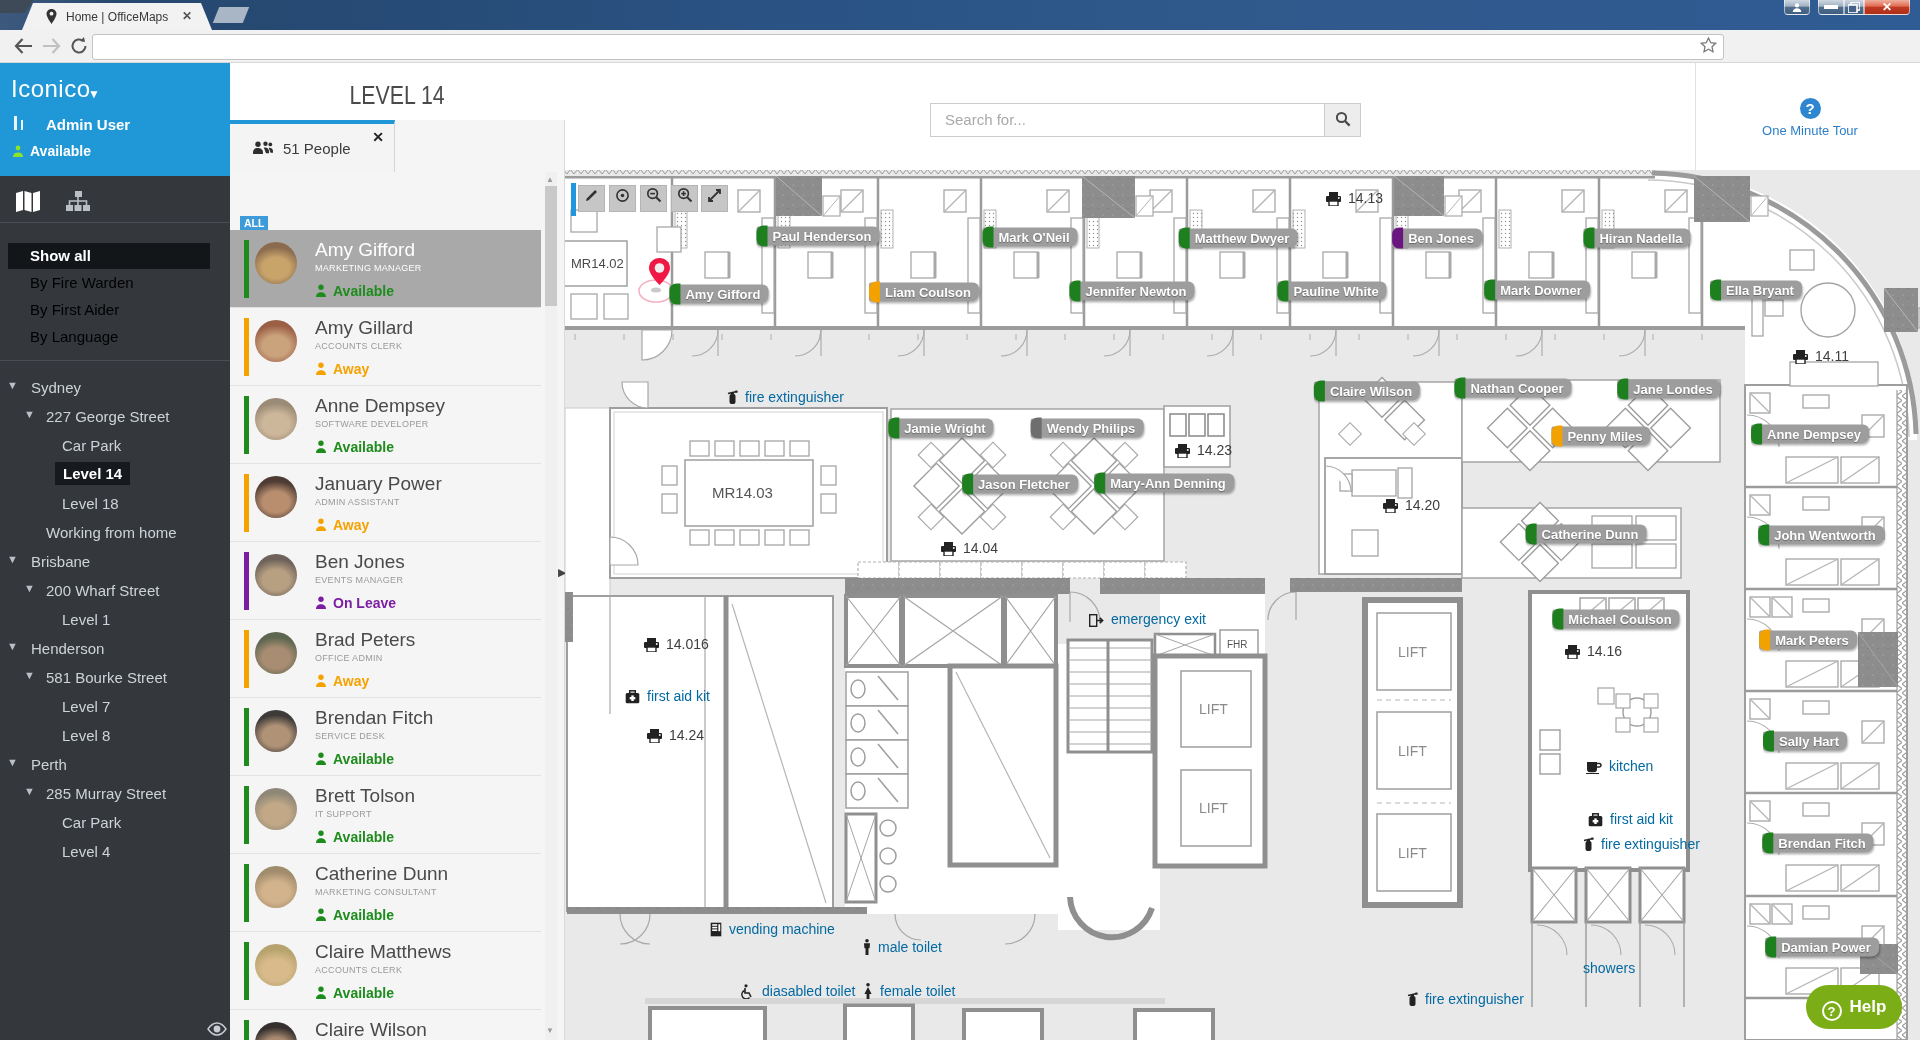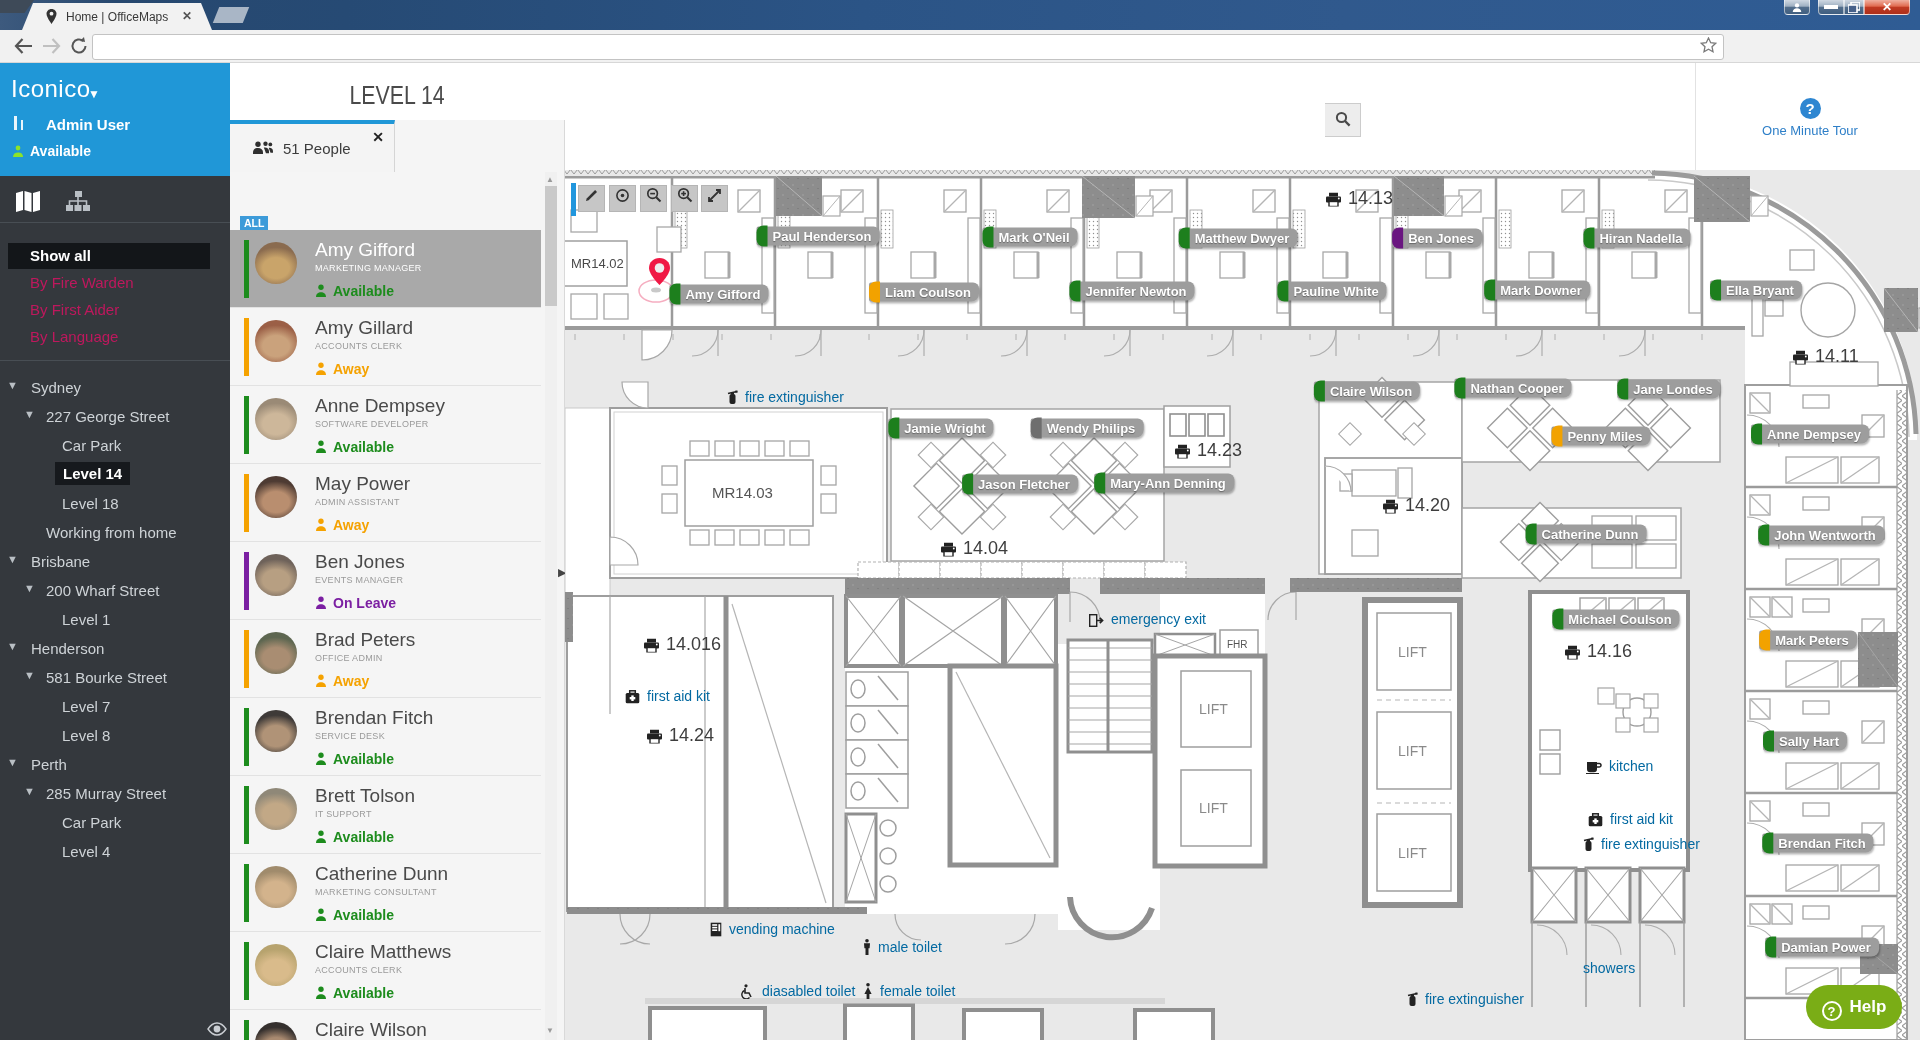--- a/index.html
+++ b/index.html
@@ -22,21 +22,21 @@
 #urlbar{position:absolute;left:92px;top:34px;width:1632px;height:26px;background:#fff;border:1px solid #c3c3c3;border-radius:3px}
 #star{position:absolute;left:1700px;top:37px;color:#888;font-size:15px}
 
 #bluebox{position:absolute;left:0;top:63px;width:230px;height:113px;background:#2097d7;color:#fff}
 #bluebox .logo{position:absolute;left:11px;top:12px;font-size:24px;font-weight:500;letter-spacing:.5px}
 #bluebox .chev{position:absolute;left:88px;top:24px;font-size:12px}
 #bluebox .admin{position:absolute;left:46px;top:53px;font-size:15px;font-weight:bold}
 #bluebox .avail{position:absolute;left:30px;top:80px;font-size:14px;font-weight:bold}
 #darkbar{position:absolute;left:0;top:176px;width:230px;height:864px;background:#34383d;color:#c7ccd1}
 #darkbar .sep{position:absolute;left:0;width:230px;height:1px;background:#484e54}
-.dmenu{position:absolute;left:0;width:230px;height:26px;font-size:15px;color:#be185d;line-height:26px}
+.dmenu{position:absolute;left:0;width:230px;height:26px;font-size:15px;color:#000000;line-height:26px}
 .dmenu .t{position:absolute;left:30px}
 .dmenu.sel{background:#131619;color:#fff;font-weight:bold;left:8px;width:202px;padding-left:0}
 .dmenu.sel .t{left:22px}
 .tnode{position:absolute;font-size:15px;color:#ced3d7;white-space:nowrap}
 .tchev{position:absolute;color:#b9bfc4;font-size:11px}
 .tsel{position:absolute;background:#16191d;color:#fff;font-weight:bold;font-size:15px;padding:3px 8px}
 
 #ppanel{position:absolute;left:230px;top:63px;width:335px;height:977px;background:#f5f5f5;border-right:1px solid #d9d9d9}
 #ptitle{position:absolute;left:0;top:0;width:335px;height:57px;background:#fff;text-align:center;font-size:26px;color:#4a4a4a;line-height:64px}
 #ptitle span{display:inline-block;transform:scaleX(.82)}
@@ -70,21 +70,21 @@
 
 .mtb{position:absolute;top:185px;width:27px;height:27px;background:#c6c6c6;border:1px solid #b5b5b5;text-align:center;line-height:25px;font-size:14px;color:#111}
 #bluebar{position:absolute;left:571px;top:183px;width:5px;height:33px;background:#2196dd}
 
 .tag{position:absolute;transform:translate(-50%,-50%);background:#9d9d9d;color:#fff;font-size:13px;font-weight:bold;line-height:1;padding:2.5px 8px 3.5px 16px;border-radius:2px 6px 8px 2px;white-space:nowrap;box-shadow:1px 2px 2px rgba(0,0,0,.28);text-shadow:0 1px 1px rgba(0,0,0,.35)}
 .tag i{position:absolute;left:0;top:-1px;bottom:-1px;width:11px;border-radius:7px 0 0 7px}
 .tag.g i{background:#1d7f1d}.tag.o i{background:#f2a200}.tag.p i{background:#6a1680}.tag.n i{background:#6e6e6e}
 
 .flab{position:absolute;transform:translate(0,-50%);font-size:14px;color:#0369a1;white-space:nowrap}
 .flab svg{vertical-align:-3px;margin-right:7px}
-.plab{position:absolute;transform:translate(0,-50%);font-size:18px;color:#3e3e3e;white-space:nowrap}
+.plab{position:absolute;transform:translate(0,-50%);font-size:14px;color:#3e3e3e;white-space:nowrap}
 .plab svg{vertical-align:-3px;margin-right:7px}
 
 #help{position:absolute;left:1806px;top:985px;width:96px;height:44px;border-radius:22px;background:#7aad16;color:#fff;font-size:17px;font-weight:bold;text-align:center;line-height:44px}
 #help .q{display:inline-block;width:20px;height:20px;border:2px solid #fff;border-radius:50%;font-size:13px;line-height:18px;font-weight:bold;margin-right:8px;vertical-align:-4px}
 </style></head><body>
 
 <div id="tabbar">
     <div class="corner"></div>
   </div>
 
@@ -283,21 +283,21 @@
  <div class="ptitle">SOFTWARE DEVELOPER</div>
  <div class="pstat" style="color:#1d8c1d"><svg width="12" height="13" viewBox="0 0 12 13">
             <circle cx="6" cy="3.2" r="2.7" fill="#1d8c1d"></circle>
             <path d="M1 13c0-3.2 2.2-4.8 5-4.8s5 1.6 5 4.8z" fill="#1d8c1d"></path>
           </svg>Available</div>
 </div>
 
 <div class="prow" style="top:292px">
  <div class="pbar" style="background:#f5a200"></div>
  <div class="pava" style="background:radial-gradient(ellipse 70% 55% at 50% 62%, #b98e6f 0 45%, #4e3b33 90%)"></div>
- <div class="pname">May Power</div>
+ <div class="pname">January Power</div>
  <div class="ptitle">ADMIN ASSISTANT</div>
  <div class="pstat" style="color:#f5a200"><svg width="12" height="13" viewBox="0 0 12 13">
             <circle cx="6" cy="3.2" r="2.7" fill="#f5a200"></circle>
             <path d="M1 13c0-3.2 2.2-4.8 5-4.8s5 1.6 5 4.8z" fill="#f5a200"></path>
           </svg>Away</div>
 </div>
 
 <div class="prow" style="top:370px">
  <div class="pbar" style="background:#7b1fa2"></div>
  <div class="pava" style="background:radial-gradient(ellipse 70% 55% at 50% 62%, #b79f82 0 45%, #6e625a 90%)"></div>
@@ -376,20 +376,21 @@
  <div id="pscroll"></div>
     <div id="pthumb"></div>
  <div class="scar" style="top:112px">▲</div>
  <div class="scar" style="top:963px">▼</div>
 </div>
 
 <div id="collapse">▶</div>
 
 <div id="maphead">
 
+ <div id="searchbox">Search for...</div>
 
  <div id="searchbtn"><svg width="16" height="16" viewBox="0 0 16 16">
         <circle cx="6.5" cy="6.5" r="4.6" fill="none" stroke="#4a4a4a" stroke-width="2"></circle>
         <path d="M10 10l4.6 4.6" stroke="#4a4a4a" stroke-width="2.4"></path>
       </svg></div>
  <div id="mhsep"></div>
 
  <div id="omt"><div class="q">?</div><br>One Minute Tour</div>
 </div>
 <svg class="abs" style="left:565px;top:170px" width="1355" height="870" viewBox="565 170 1355 870">

